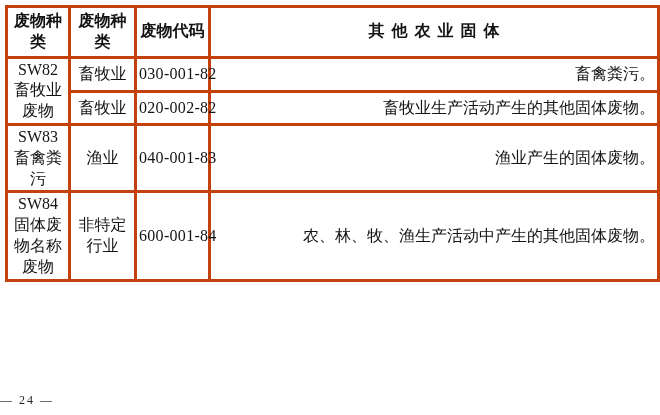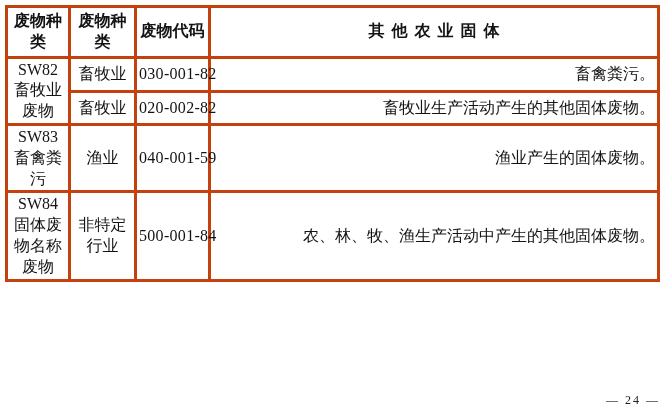--- a/index.html
+++ b/index.html
@@ -46,21 +46,21 @@
   .cell-name {
     text-align: right;
     padding: 2px 5px;
   }
   .code-text { letter-spacing: 0.3px; white-space: nowrap; }
   .cat-line { display: block; text-align: center; line-height: 1.3; }
   .page-number {
     position: absolute;
     left: 0; right: 0;
     top: 393px;
-    text-align: right;
+    text-align: left;
     font-size: 12px;
     color: #222;
     letter-spacing: 2px;
   }
 </style>
 </head>
 <body>
 
 <div class="page">
 
@@ -93,31 +93,31 @@
         <td class="cell-center">畜牧业</td>
         <td class="cell-center code-text">020-002-82</td>
         <td class="cell-name">畜牧业生产活动产生的其他固体废物。</td>
       </tr>
       <tr style="height:34px">
         <td class="cell-center">
           <span class="cat-line">SW83</span>
           <span class="cat-line">畜禽粪污</span>
         </td>
         <td class="cell-center">渔业</td>
-        <td class="cell-center code-text">040-001-59</td>
+        <td class="cell-center code-text">040-001-83</td>
         <td class="cell-name">渔业产生的固体废物。</td>
       </tr>
       <tr style="height:52px">
         <td class="cell-center">
           <span class="cat-line">SW84</span>
           <span class="cat-line">固体废物名称</span>
           <span class="cat-line">废物</span>
         </td>
         <td class="cell-center">非特定行业</td>
-        <td class="cell-center code-text">500-001-84</td>
+        <td class="cell-center code-text">600-001-84</td>
         <td class="cell-name">农、林、牧、渔生产活动中产生的其他固体废物。</td>
       </tr>
     </tbody>
   </table>
 
   <div class="page-number">— 24 —</div>
 
 </div>
 
 </body></html>

